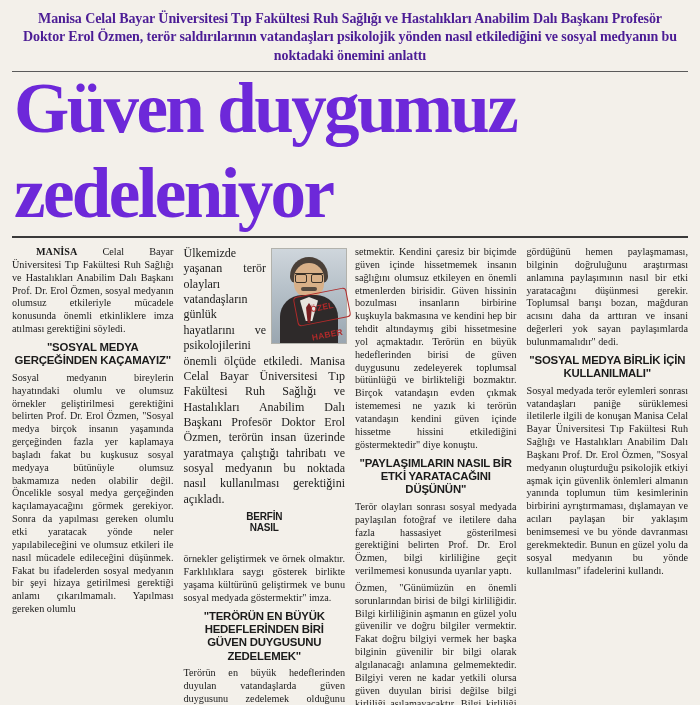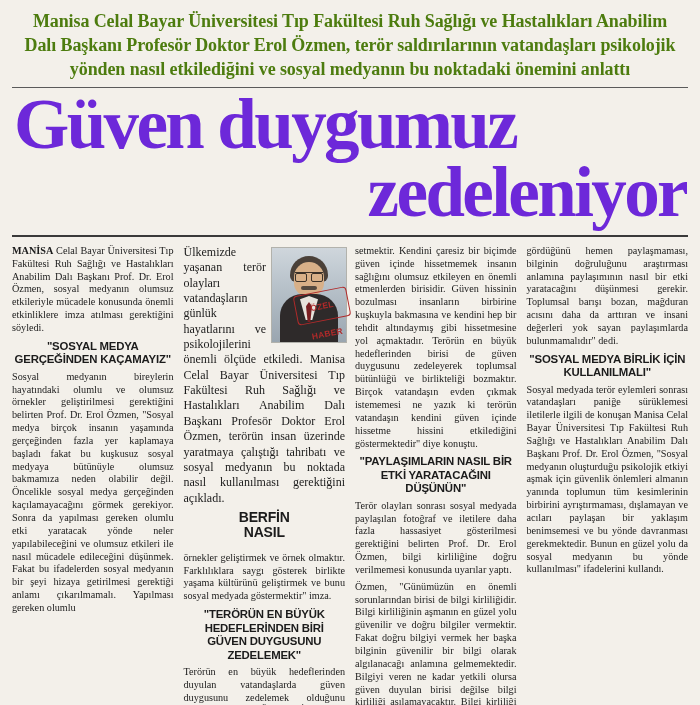--- a/index.html
+++ b/index.html
@@ -19,26 +19,26 @@
     width: 700px;
     height: 705px;
     box-sizing: border-box;
     padding: 8px 10px 4px 10px;
     background: #f3f0ea;
   }
   
   .kicker {
     font-family: "Liberation Serif", serif;
     font-weight: bold;
-    font-size: 18px;
+    font-size: 14px;
     line-height: 1.32;
     text-align: center;
     letter-spacing: -0.1px;
     padding: 2px 8px 0 8px;
-    color: #4d7c0f;
+    color: #4c1d95;
   }
   .rule-top {
     border-bottom: 1px solid #5a5a5a;
     margin: 6px 2px 0 2px;
     height: 0;
   }
   
   .headline {
     font-family: Liberation Serif, serif;
     font-weight: bold;
@@ -48,22 +48,21 @@
     color: #6d28d9;
     margin: 4px 0 0 0;
     padding: 0 4px;
   }
   .headline .line1 {
     display: block;
     text-align: left;
   }
   .headline .line2 {
     display: block;
-    text-align: right;
-    margin-top: 2px;
+    margin-top: 19px;
   }
   .rule-bottom {
     border-bottom: 2px solid #3a3a3a;
     margin: 10px 2px 0 2px;
     height: 0;
   }
   
   .columns {
     display: flex;
     gap: 10px;
@@ -79,20 +78,21 @@
     color: #1b1b1b;
   }
   .col p {
     margin: 0 0 4px 0;
   }
   .col p.lead {
     text-indent: 0;
   }
   .dateline {
     font-weight: bold;
+    margin-left: 24px;
   }
   .subhead {
     font-family: "Liberation Sans", sans-serif;
     font-weight: bold;
     font-size: 11.4px;
     line-height: 1.18;
     text-align: center;
     margin: 5px 0 4px 0;
     letter-spacing: -0.2px;
   }
@@ -208,24 +208,24 @@
     line-height: 28px;
     text-align: center;
     transform: rotate(-11deg);
     letter-spacing: 0.3px;
     background: transparent;
   }
   .caption {
     clear: both;
     font-family: "Liberation Sans", sans-serif;
     font-weight: bold;
-    font-size: 14px;
+    font-size: 10px;
     line-height: 1.1;
     text-align: center;
-    margin: 1px 0 11px 0;
+    margin: 1px 0 20px 0;
     letter-spacing: -0.2px;
   }
   .caption .cap-line {
     display: block;
   }
 </style>
 </head>
 <body>
 
 <div class="page">
@@ -267,21 +267,21 @@
         <span class="cap-line">NASIL</span>
       </div>
       <p>örnekler geliştirmek ve örnek olmaktır. Farklılıklara saygı gösterek birlikte yaşama kültürünü geliştirmek ve bunu sosyal medyada göstermektir" imza.</p>
       <div class="subhead">"TERÖRÜN EN BÜYÜK HEDEFLERİNDEN BİRİ GÜVEN DUYGUSUNU ZEDELEMEK"</div>
       <p>Terörün en büyük hedeflerinden duyulan vatandaşlarda güven duygusunu zedelemek olduğunu belirten Prof. Dr. Özmen, "İnsanın en temel psikolojik gereksinimlerinden birisi de kendini güven içinde his-</p>
     </div>
 
     <div class="col">
       <p>setmektir. Kendini çaresiz bir biçimde güven içinde hissetmemek insanın sağlığını olumsuz etkileyen en önemli etmenlerden birisidir. Güven hissinin bozulması insanların birbirine kuşkuyla bakmasına ve kendini hep bir tehdit altındaymış gibi hissetmesine yol açmaktadır. Terörün en büyük hedeflerinden birisi de güven duygusunu zedeleyerek toplumsal bütünlüğü ve birlikteliği bozmaktır. Birçok vatandaşın evden çıkmak istememesi ne yazık ki terörün vatandaşın kendini güven içinde hissetme hissini etkilediğini göstermektedir" diye konuştu.</p>
       <div class="subhead">"PAYLAŞIMLARIN NASIL BİR ETKİ YARATACAĞINI DÜŞÜNÜN"</div>
-      <p>Terör olayları sonrası sosyal medyada paylaşılan fotoğraf ve iletilere daha fazla hassasiyet gösterilmesi gerektiğini belirten Prof. Dr. Erol Özmen, bilgi kirliliğine doğru verilmemesi konusunda uyarılar yaptı.</p>
+      <p>Terör olayları sonrası sosyal medyada paylaşılan fotoğraf ve iletilere daha fazla hassasiyet gösterilmesi gerektiğini belirten Prof. Dr. Erol Özmen, bilgi kirliliğine geçit verilmemesi konusunda uyarılar yaptı.</p>
       <p>Özmen, "Günümüzün en önemli sorunlarından birisi de bilgi kirliliğidir. Bilgi kirliliğinin aşmanın en güzel yolu güvenilir ve doğru bilgiler vermektir. Fakat doğru bilgiyi vermek her başka bilginin güvenilir bir bilgi olarak algılanacağı anlamına gelmemektedir. Bilgiyi veren ne kadar yetkili olursa güven duyulan birisi değilse bilgi kirliliği aşılamayacaktır. Bilgi kirliliği yaratarak kitleleri etkilemeye çalışanların en çok kullandıkları araçlardan birisi de sosyal medyadır. Sorumluluk hisseden her vatandaşın duygulara kapılarak sosyal medyada</p>
     </div>
 
     <div class="col">
       <p>gördüğünü hemen paylaşmaması, bilginin doğruluğunu araştırması anlamına paylaşımının nasıl bir etki yaratacağını düşünmesi gerekir. Toplumsal barışı bozan, mağduran acısını daha da arttıran ve insani değerleri yok sayan paylaşımlarda bulunmamalıdır" dedi.</p>
       <div class="subhead">"SOSYAL MEDYA BİRLİK İÇİN KULLANILMALI"</div>
       <p>Sosyal medyada terör eylemleri sonrası vatandaşları paniğe sürüklemesi iletilerle ilgili de konuşan Manisa Celal Bayar Üniversitesi Tıp Fakültesi Ruh Sağlığı ve Hastalıkları Anabilim Dalı Başkanı Prof. Dr. Erol Özmen, "Sosyal medyanın oluşturduğu psikolojik etkiyi aşmak için güvenlik önlemleri almanın yanında toplumun tüm kesimlerinin birbirini ayrıştırmaması, dışlamayan ve acıları paylaşan bir yaklaşım benimsemesi ve bu yönde davranması gerekmektedir. Bunun en güzel yolu da sosyal medyanın bu yönde kullanılması" ifadelerini kullandı.</p>
     </div>
 
   </div>

